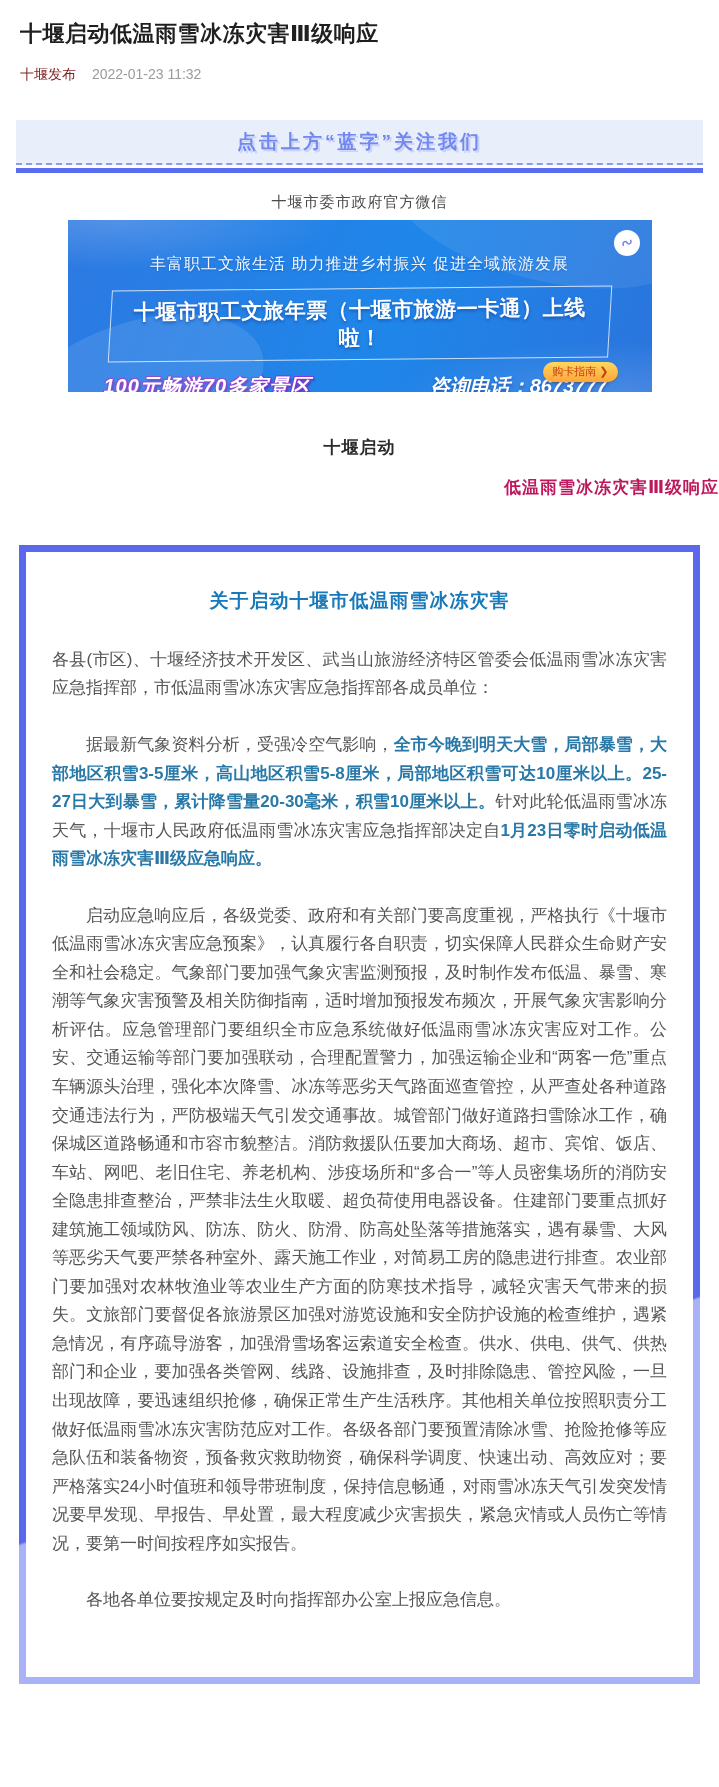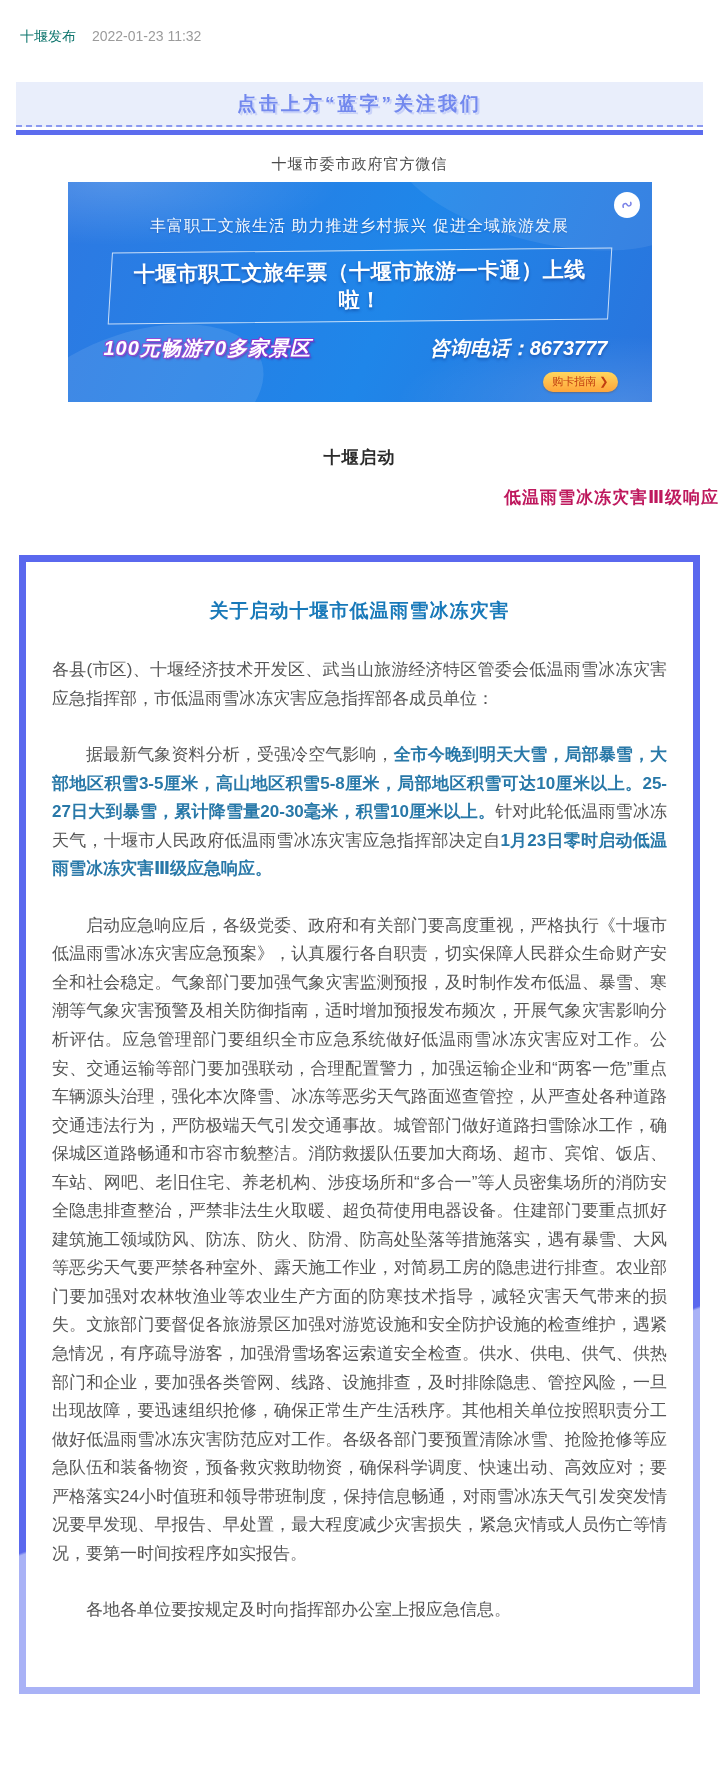--- a/index.html
+++ b/index.html
@@ -10,21 +10,21 @@
     color:#333; overflow-x:hidden;
   }
   .page { padding-top:12px; }
 
   
   .article-title {
     margin:6px 20px 0; font-size:22px; font-weight:700; color:#1f1f1f;
     line-height:1.45; letter-spacing:.5px;
   }
   .meta { margin:16px 20px 0; font-size:14px; }
-  .meta .account { color:#0f766e; margin-right:12px; cursor:pointer; }
+  .meta .account { color:#7f1d1d; margin-right:12px; cursor:pointer; }
   .meta .time { color:#9b9b9b; }
 
   
   .follow-wrap { margin:36px 16px 0; }
   .follow-banner {
     background:#e9eefb; text-align:center; padding:9px 0 8px;
     border-bottom:2px dashed #8b99f0;
   }
   .follow-text {
     font-size:19px; font-weight:700; letter-spacing:3px; color:#7288ee;
@@ -32,21 +32,21 @@
   }
   .solid-line { height:5px; background:#5c6cee; margin-top:3px; }
 
   .wechat-label {
     margin-top:20px; text-align:center; font-size:15px; color:#4a4a4a;
     letter-spacing:1px;
   }
 
   
   .promo {
-    position:relative; width:584px; height:220px; margin:8px auto 0;
+    position:relative; width:584px; height:172px; margin:8px auto 0;
     background:
       radial-gradient(120% 90% at 8% 0%, rgba(255,255,255,.18) 0%, rgba(255,255,255,0) 32%),
       radial-gradient(130% 100% at 95% 100%, rgba(255,255,255,.14) 0%, rgba(255,255,255,0) 30%),
       linear-gradient(112deg,#2d79e2 0%, #1f86e9 55%, #2a74dd 100%);
     overflow:hidden; cursor:pointer;
   }
   .promo .swash {
     position:absolute; left:-60px; bottom:-70px; width:260px; height:140px;
     background:rgba(255,255,255,.10); border-radius:50%;
     transform:rotate(-18deg);
@@ -121,20 +121,21 @@
   .notice-body p { margin:0 0 28px; text-align:justify; }
   .notice-body p.indent { text-indent:2em; }
   .notice-body .hl { font-weight:700; color:#2878a8; }
   .signature { text-align:right; color:#555; font-size:17px; line-height:2.2; margin-top:18px; }
 </style>
 </head>
 <body>
 
 <div class="page">
 
+  <h1 class="article-title">十堰启动低温雨雪冰冻灾害Ⅲ级响应</h1>
 
   <div class="meta">
     <span class="account">十堰发布</span>
     <span class="time">2022-01-23 11:32</span>
   </div>
 
   <div class="follow-wrap">
     <div class="follow-banner">
       <span class="follow-text">点击上方“蓝字”关注我们</span>
     </div>

